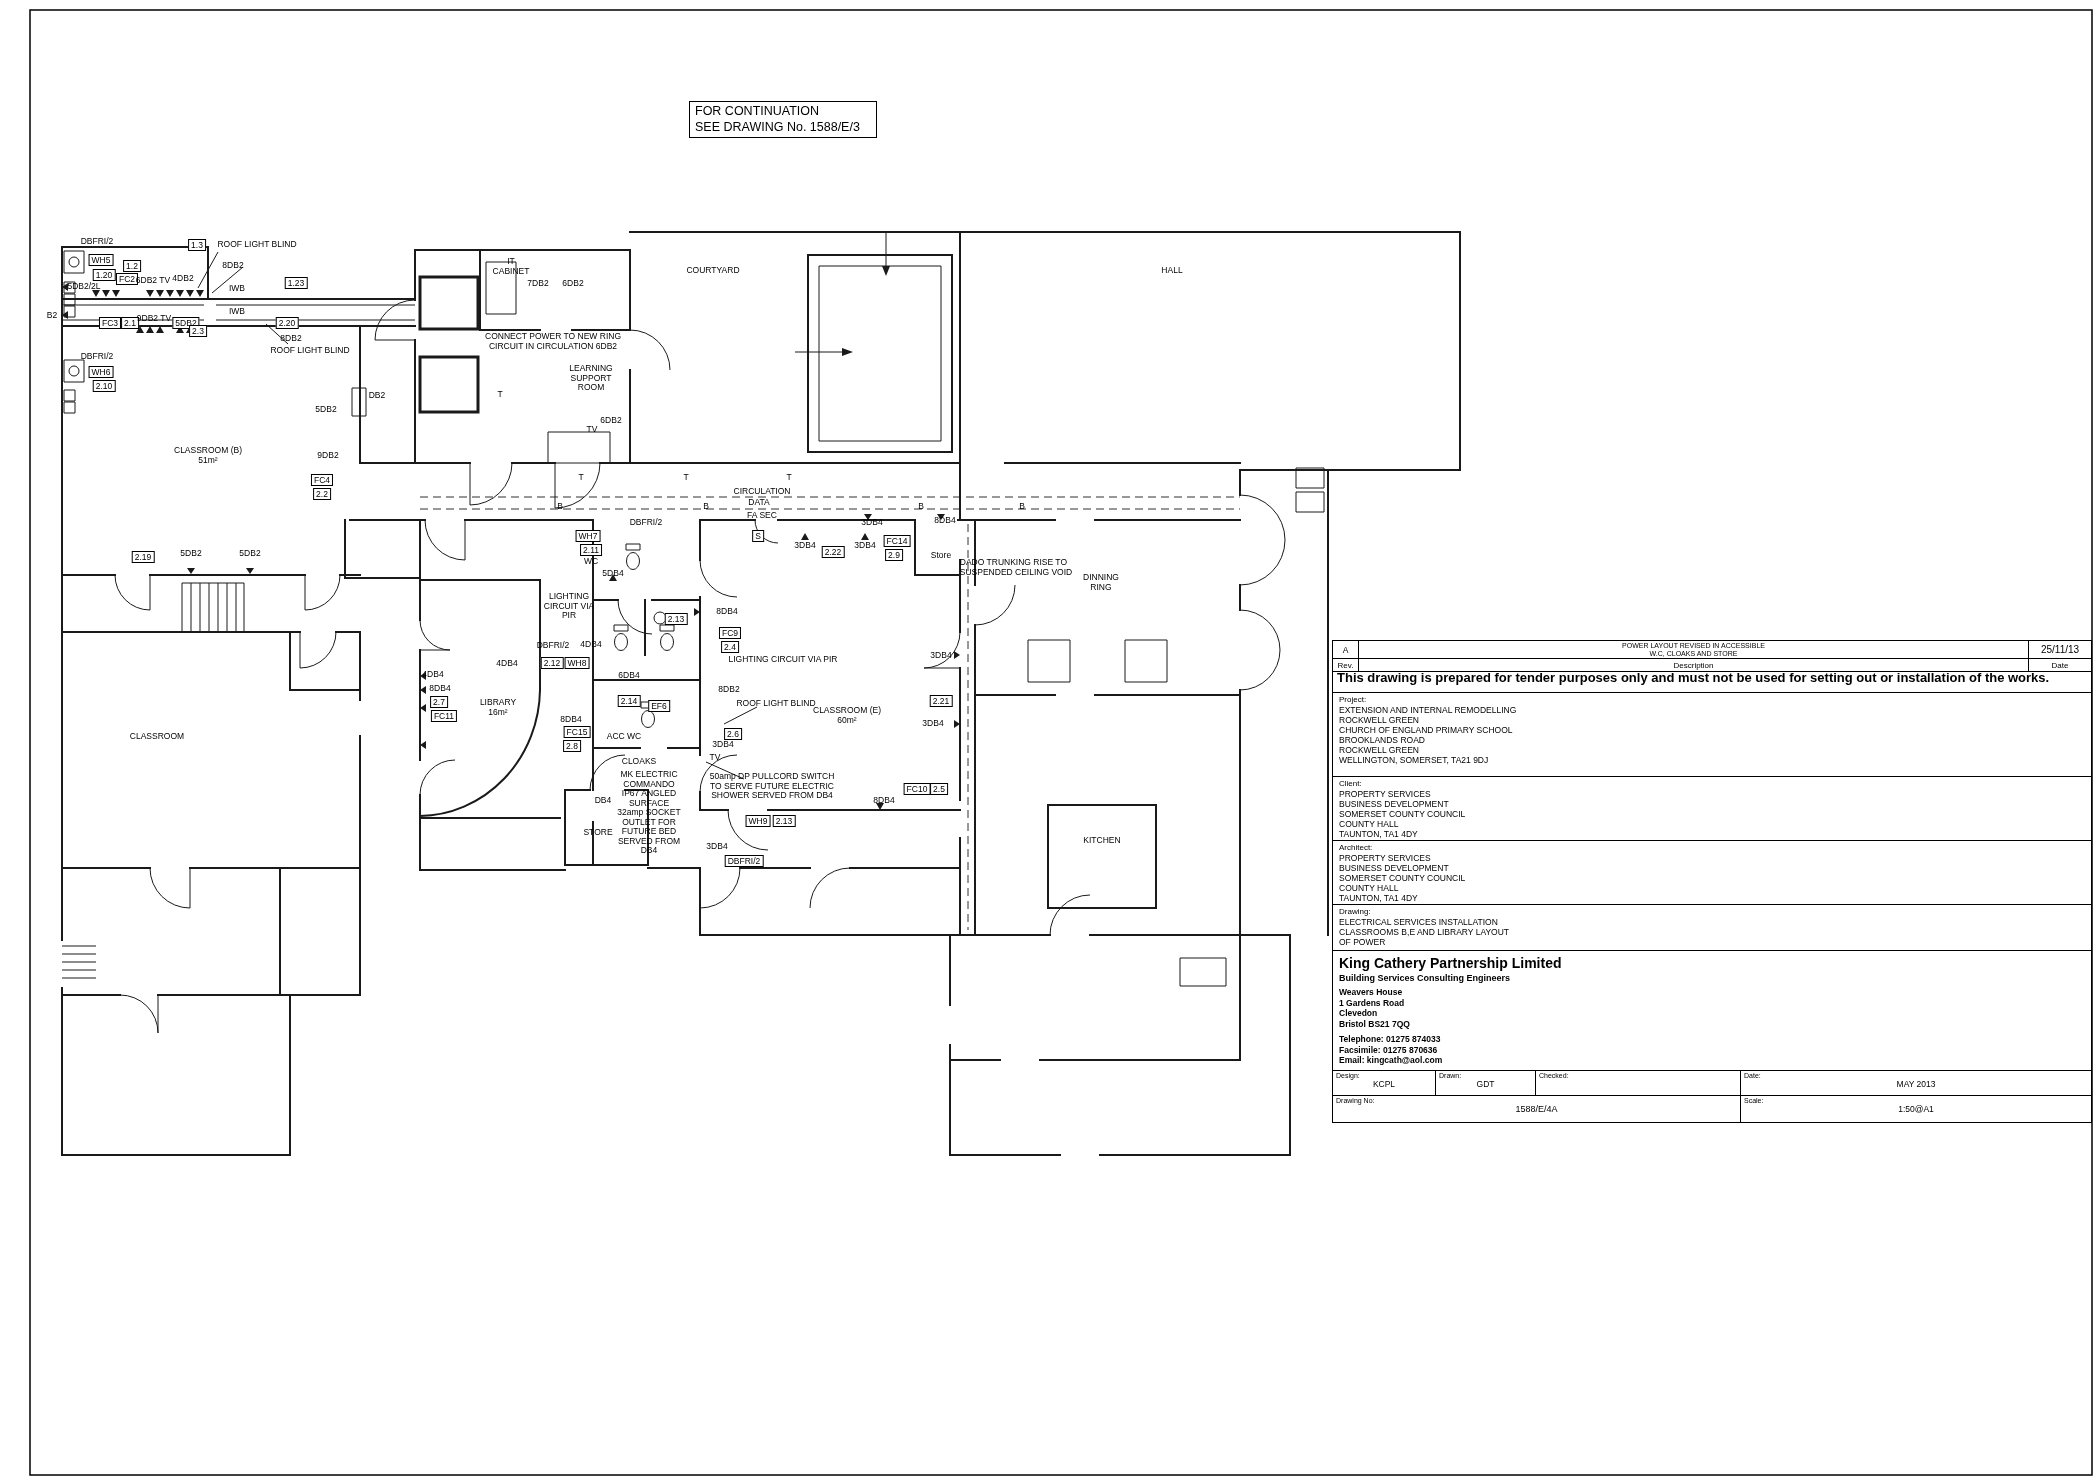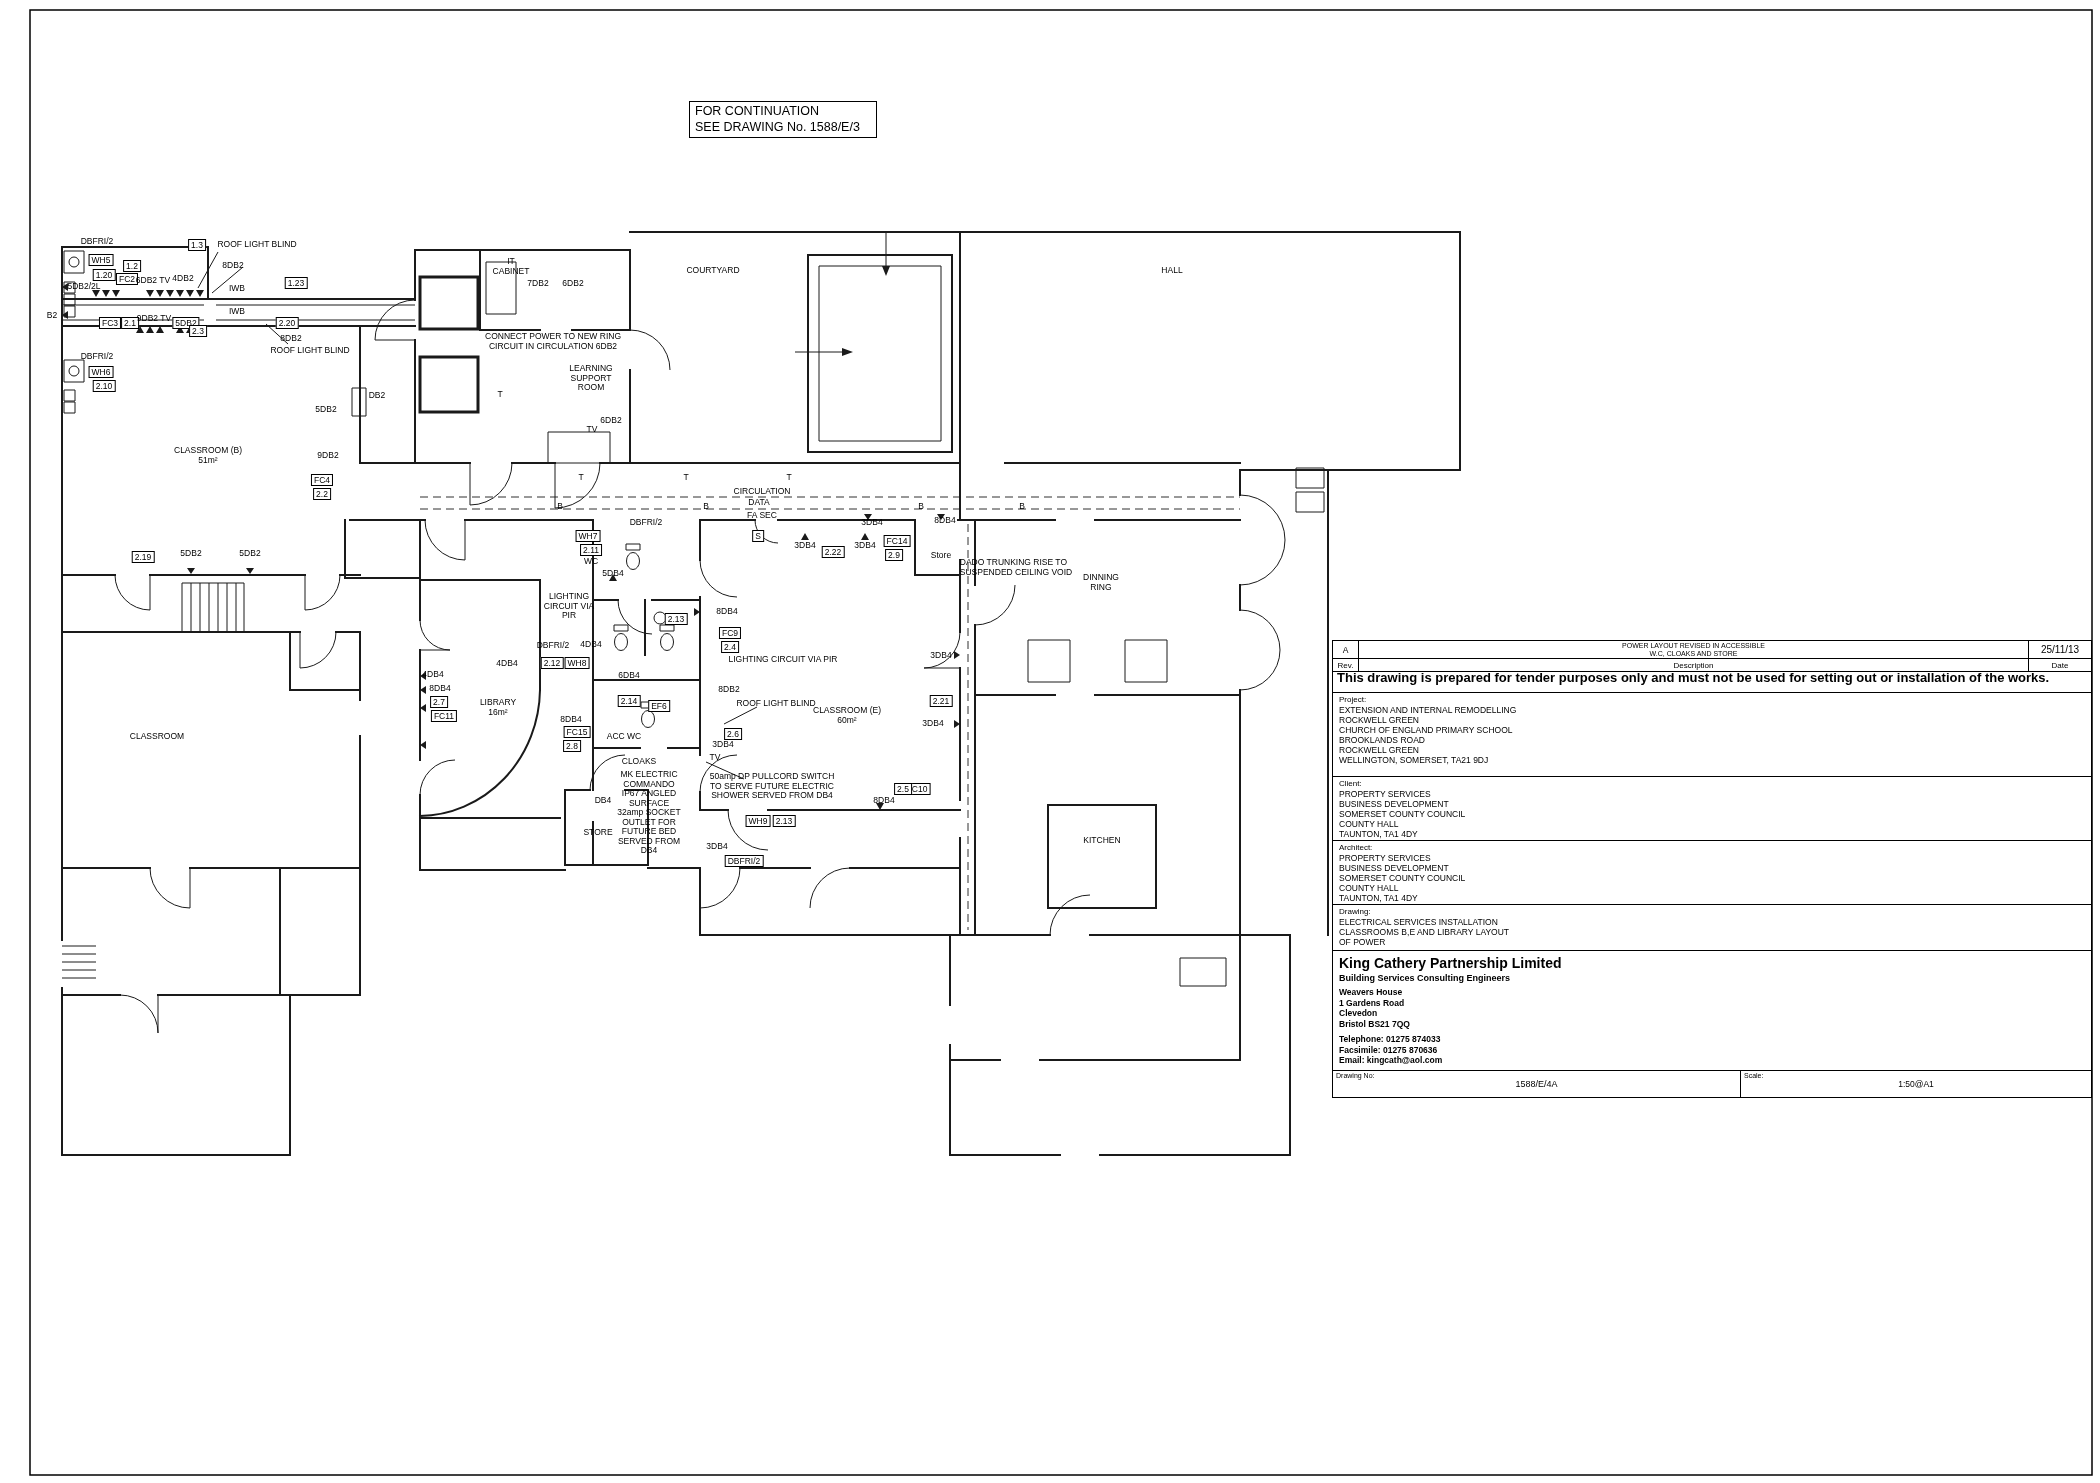--- a/index.html
+++ b/index.html
@@ -296,21 +296,21 @@
 SURFACE
 32amp SOCKET
 OUTLET FOR
 FUTURE BED
 SERVED FROM
 DB4</div>
       <div class="lbl" style="left: 772px; top: 786px;">50amp DP PULLCORD SWITCH
 TO SERVE FUTURE ELECTRIC
 SHOWER SERVED FROM DB4</div>
       <div class="lbl boxed" style="left: 917px; top: 789px;">FC10</div>
-      <div class="lbl boxed" style="left: 903px; top: 789px;">2.5</div>
+      <div class="lbl boxed" style="left: 939px; top: 789px;">2.5</div>
       <div class="lbl" style="left: 884px; top: 801px;">8DB4</div>
       <div class="lbl" style="left: 603px; top: 801px;">DB4</div>
       <div class="lbl boxed" style="left: 758px; top: 821px;">WH9</div>
       <div class="lbl boxed" style="left: 784px; top: 821px;">2.13</div>
       <div class="lbl" style="left: 598px; top: 833px;">STORE</div>
       <div class="lbl" style="left: 717px; top: 847px;">3DB4</div>
       <div class="lbl boxed" style="left: 744px; top: 861px;">DBFRI/2</div>
       <div class="lbl" style="left: 1102px; top: 841px;">KITCHEN</div>
       <div class="lbl" style="left: 157px; top: 737px;">CLASSROOM</div>
     </div>
@@ -371,20 +371,38 @@
       <div class="co-sub">Building Services Consulting Engineers</div>
       <div class="co-addr">Weavers House
 1 Gardens Road
 Clevedon
 Bristol BS21 7QQ</div>
       <div class="co-tel">Telephone: 01275 874033</div>
       <div class="co-tel">Facsimile: 01275 870636</div>
       <div class="co-tel">Email: kingcath@aol.com</div>
     </div>
 
+    <div class="tb-foot1">
+      <div class="fcell">
+        <span class="flabel">Design:</span>
+        <span class="fval">KCPL</span>
+      </div>
+      <div class="fcell">
+        <span class="flabel">Drawn:</span>
+        <span class="fval">GDT</span>
+      </div>
+      <div class="fcell">
+        <span class="flabel">Checked:</span>
+        <span class="fval"></span>
+      </div>
+      <div class="fcell">
+        <span class="flabel">Date:</span>
+        <span class="fval">MAY 2013</span>
+      </div>
+    </div>
     <div class="tb-foot2">
       <div class="fcell">
         <span class="flabel">Drawing No:</span>
         <span class="fval" style="font-size:9px">1588/E/4A</span>
       </div>
       <div class="fcell">
         <span class="flabel">Scale:</span>
         <span class="fval">1:50@A1</span>
       </div>
     </div>

